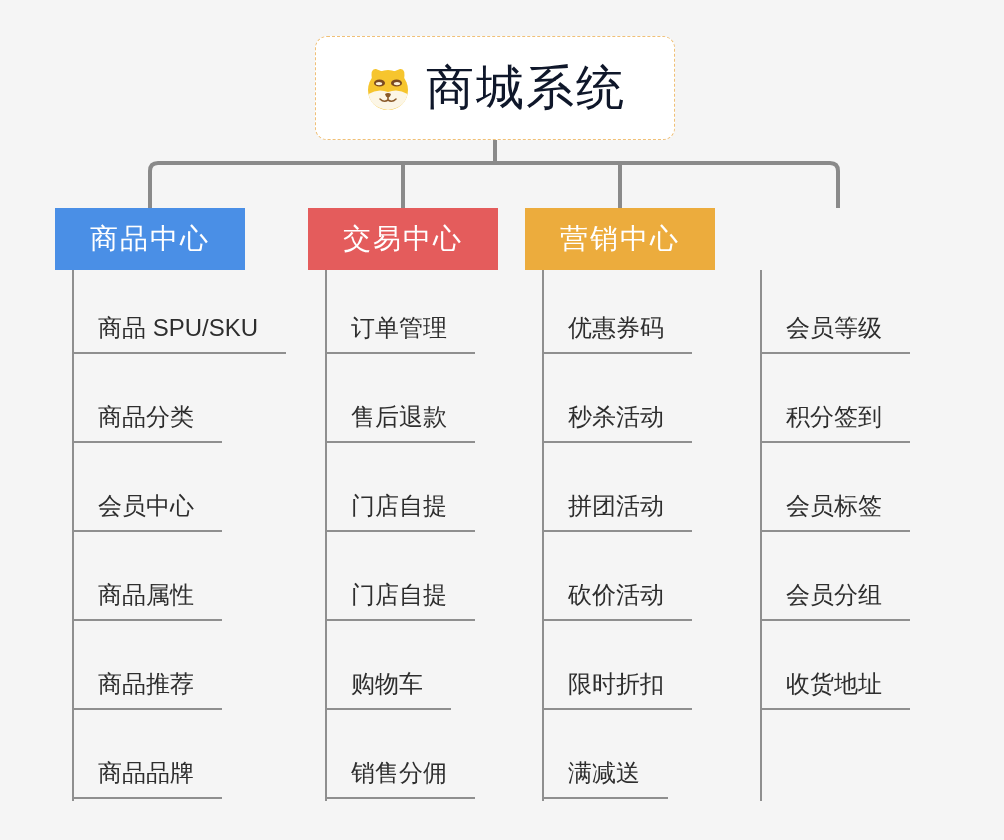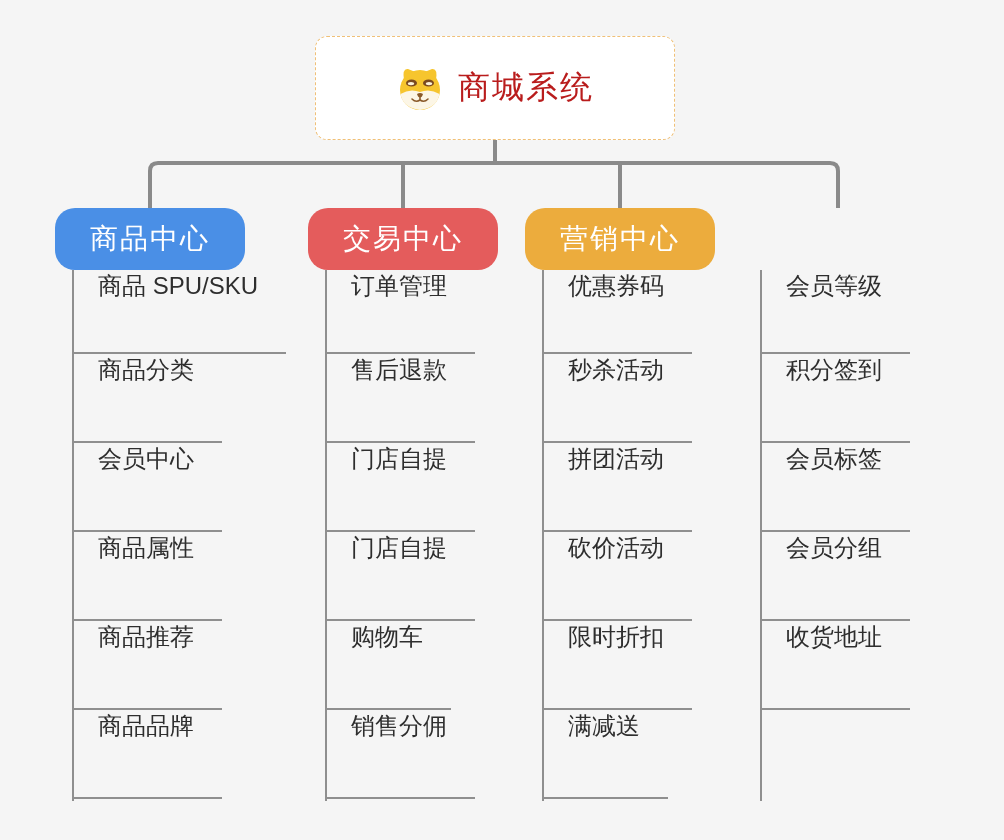--- a/index.html
+++ b/index.html
@@ -26,22 +26,22 @@
     box-sizing: border-box;
     background: #ffffff;
     border: 1px dashed #f0c077;
     border-radius: 12px;
     display: flex;
     align-items: center;
     justify-content: center;
     gap: 14px;
   }
   .root-title {
-    font-size: 32px;
-    color: #b91c1c;
+    font-size: 48px;
+    color: #0f172a;
     letter-spacing: 2px;
     white-space: nowrap;
   }
   .dog-icon { width: 48px; height: 48px; flex: 0 0 auto; }
 
   
   .connectors {
     position: absolute;
     left: 0; top: 0;
     width: 1004px; height: 840px;
@@ -58,21 +58,21 @@
   .col-0 { left: 55px; }
   .col-1 { left: 308px; }
   .col-2 { left: 525px; }
   .col-3 { left: 743px; }
 
   .branch-node {
     position: absolute;
     left: 0; top: 0;
     width: 190px;
     height: 62px;
-    border-radius: 20px;
+    border-radius: 0;
     display: flex;
     align-items: center;
     justify-content: center;
     color: #ffffff;
     font-size: 28px;
     letter-spacing: 2px;
     white-space: nowrap;
   }
 
   .branch-line {
@@ -90,21 +90,21 @@
     top: 62px;
     margin: 0;
     padding: 0;
     list-style: none;
   }
   .leaf-list li {
     box-sizing: border-box;
     width: max-content;
     height: 89px;
     display: flex;
-    align-items: flex-start;
+    align-items: flex-end;
     padding: 0 28px 8px 26px;
     border-bottom: 2px solid #8f8f8f;
     font-size: 24px;
     color: #2e2e2e;
     white-space: nowrap;
   }
   .leaf-list li:first-child { height: 84px; }
 </style>
 </head>
 <body>

